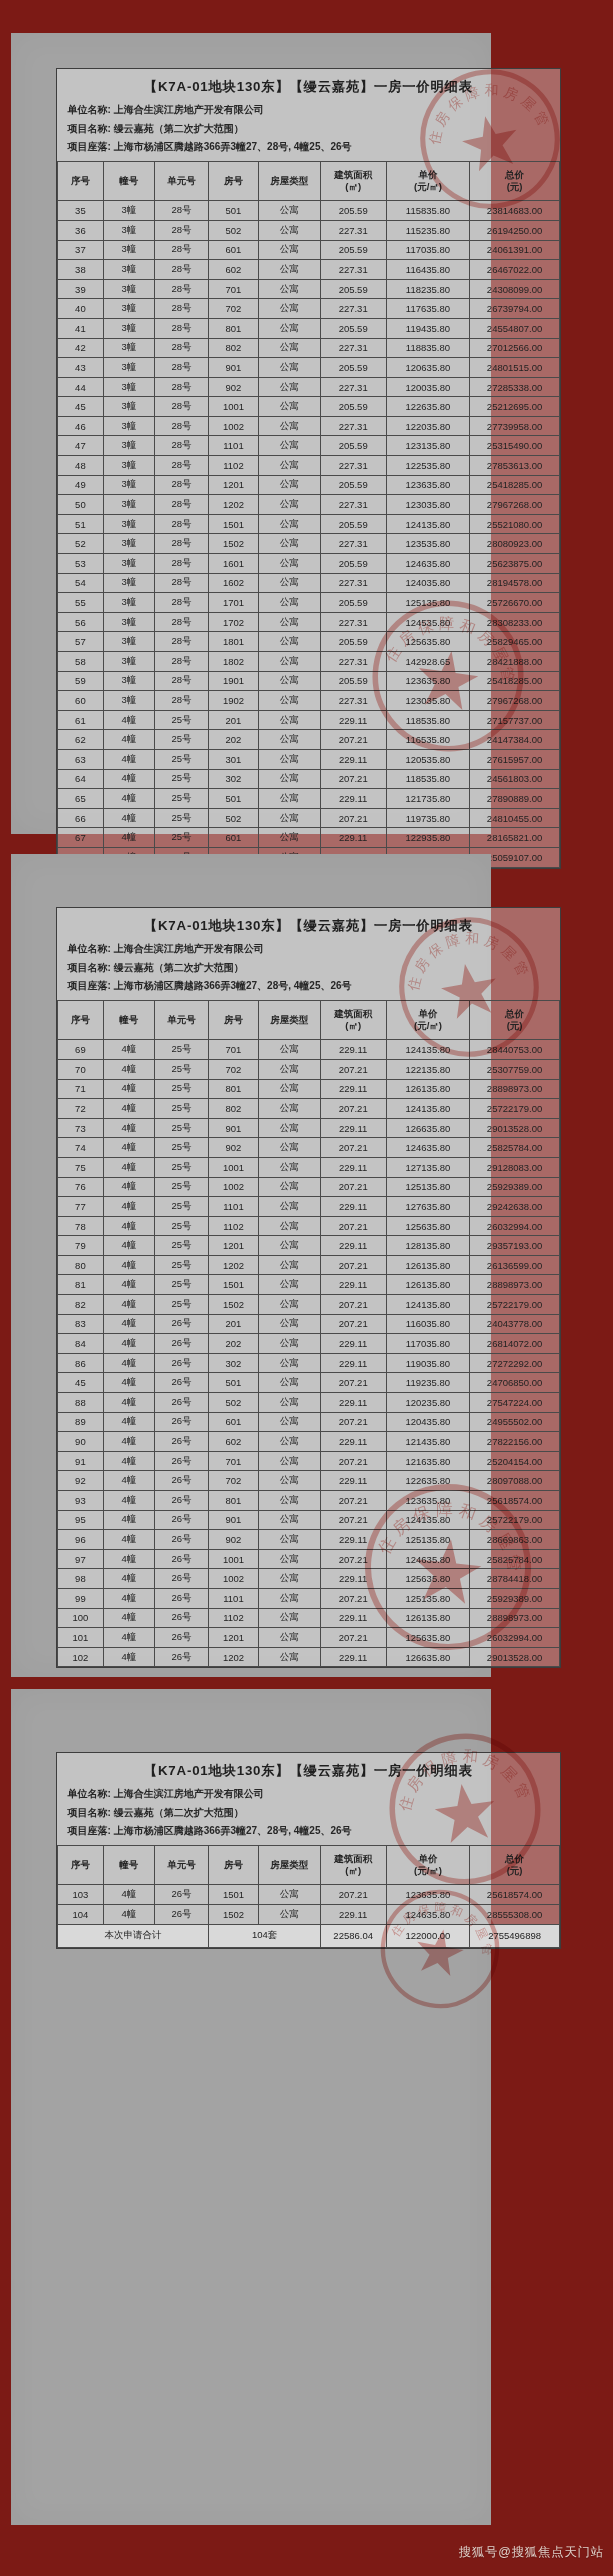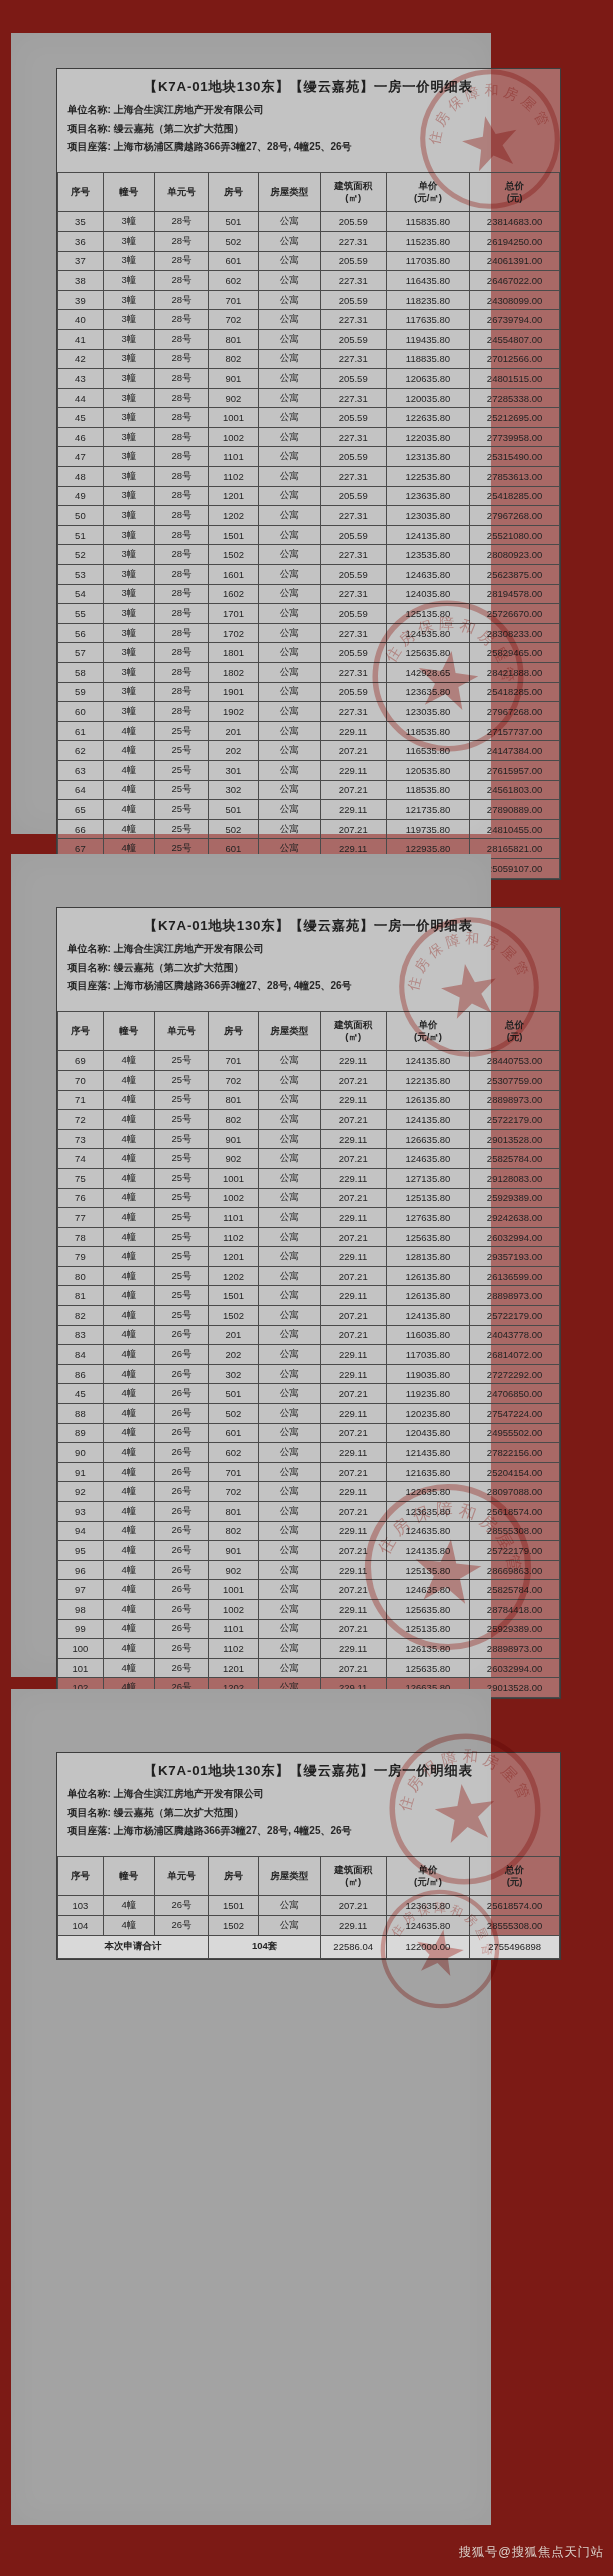--- a/index.html
+++ b/index.html
@@ -28,34 +28,34 @@
   #page-3 .doc-box{top:63px;}
   .doc-title{
     text-align:center;font-weight:bold;font-size:13.3px;color:#1f1f1f;
     padding:9px 3.3px 5.8px;letter-spacing:0.8px;
   }
   .info-line{
     font-size:10px;font-weight:bold;color:#262626;
     padding:1.7px 0 2.5px 10.8px;line-height:14px;white-space:nowrap;
   }
   table.grid{
-    width:100%;border-collapse:collapse;table-layout:fixed;margin-top:16px;
+    width:100%;border-collapse:collapse;table-layout:fixed;margin-top:5px;
   }
   table.grid th,table.grid td{
     border:0.8px solid #4a4a4a;text-align:center;vertical-align:middle;
     color:#232323;overflow:hidden;
   }
   table.grid th{
     height:36px;font-size:9.5px;font-weight:bold;
     white-space:pre-line;line-height:1.3;
   }
   table.grid td{height:16.6px;font-size:9.5px;}
   tr.summary-avg td{font-weight:bold;}
   tr.summary-avg td.num{font-weight:normal;}
-  tr.summary-total td{background:#d9d9d9;height:20px;font-weight:bold;}
+  tr.summary-total td{background:#d9d9d9;height:20px;font-weight:normal;}
   tr.summary-total td.num{font-weight:normal;text-align:center;}
   .seal{
     position:absolute;pointer-events:none;
     mix-blend-mode:multiply;opacity:0.85;
   }
   .watermark{
     position:absolute;right:10px;top:2544px;
     font-size:12.4px;font-weight:normal;letter-spacing:0.8px;
     color:rgba(233,223,216,0.92);
     text-shadow:0 0.8px 0.8px rgba(0,0,0,0.25);
@@ -725,30 +725,20 @@
             <td>93</td>
             <td>4幢</td>
             <td>26号</td>
             <td>801</td>
             <td>公寓</td>
             <td>207.21</td>
             <td>123635.80</td>
             <td>25618574.00</td>
           </tr>
           <tr>
-            <td>94</td>
-            <td>4幢</td>
-            <td>26号</td>
-            <td>802</td>
-            <td>公寓</td>
-            <td>229.11</td>
-            <td>124635.80</td>
-            <td>28555308.00</td>
-          </tr>
-          <tr>
             <td>95</td>
             <td>4幢</td>
             <td>26号</td>
             <td>901</td>
             <td>公寓</td>
             <td>207.21</td>
             <td>124135.80</td>
             <td>25722179.00</td>
           </tr>
           <tr>

